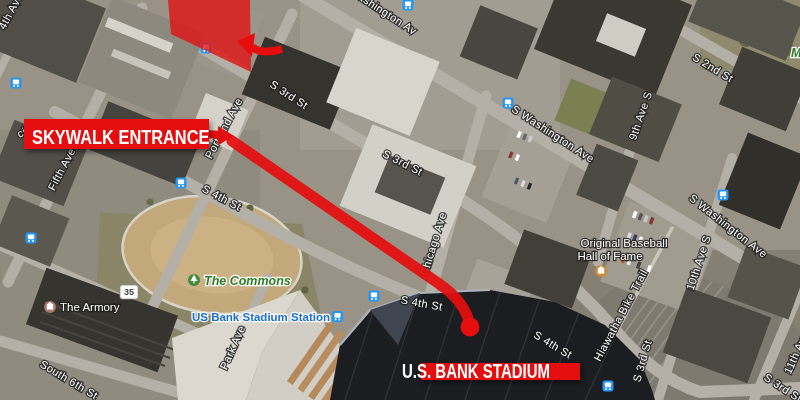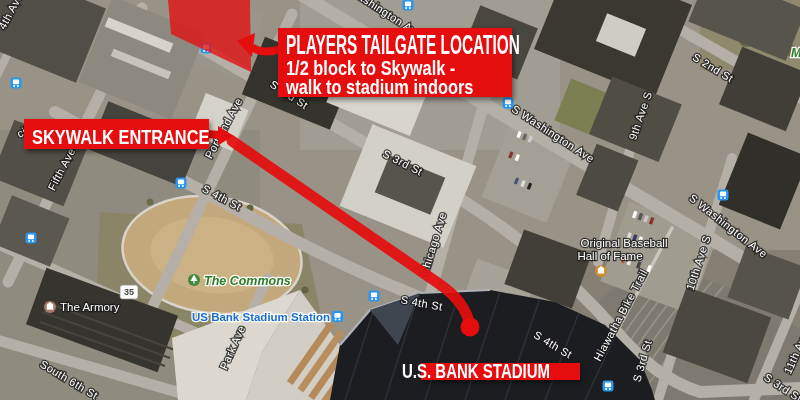--- a/index.html
+++ b/index.html
@@ -276,31 +276,20 @@
       <path d="M282,49 Q262,55 252,47" fill="none" stroke="#e50d0d" stroke-width="8"></path>
       <polygon points="237,41 255,33 252,57" fill="#e50d0d"></polygon>
     </g>
     <g>
       <path d="M206,134 L221,135" fill="none" stroke="#e50d0d" stroke-width="8"></path>
       <polygon points="234,136 218,126 218,145" fill="#e50d0d"></polygon>
     </g>
   </g>
 </svg>
 
-<div class="callout" id="tailgate-box">
-  <div class="t1">
-    <span class="squish">PLAYERS TAILGATE LOCATION</span>
-  </div>
-  <div class="t2">
-    <span class="squish">1/2 block to Skywalk -</span>
-  </div>
-  <div class="t2">
-    <span class="squish">walk to stadium indoors</span>
-  </div>
-</div>
 
 <div class="callout" id="skywalk-box">
   <div class="t1">
     <span class="squish">SKYWALK ENTRANCE</span>
   </div>
 </div>
 
 <div class="callout" id="stadium-box">
   <div class="t1">
     <span class="squish">U.S. BANK STADIUM</span>

